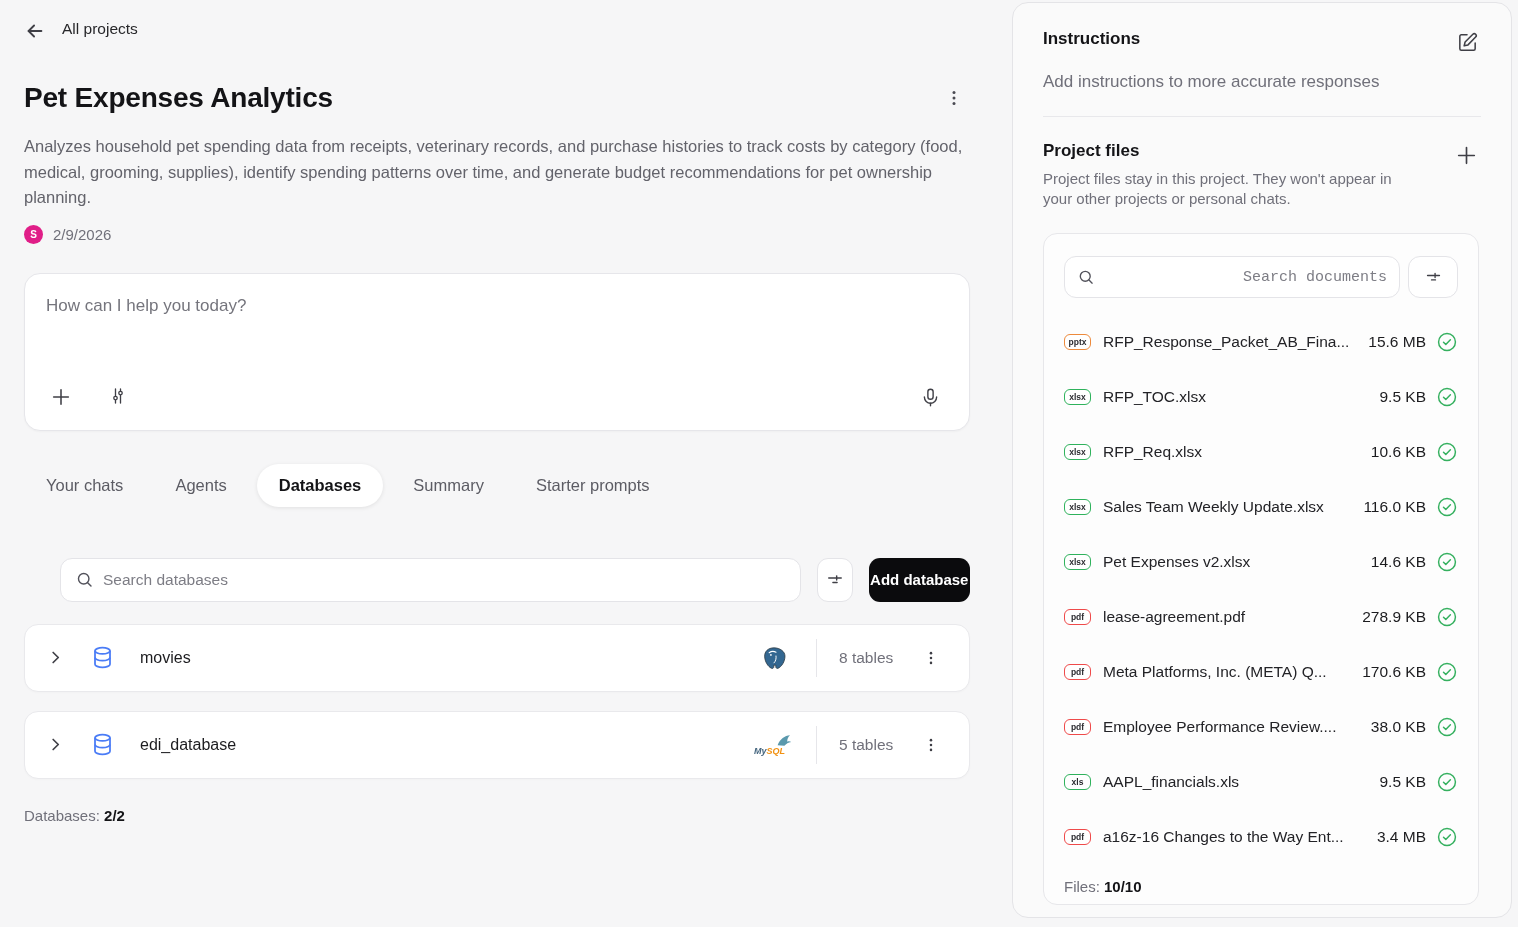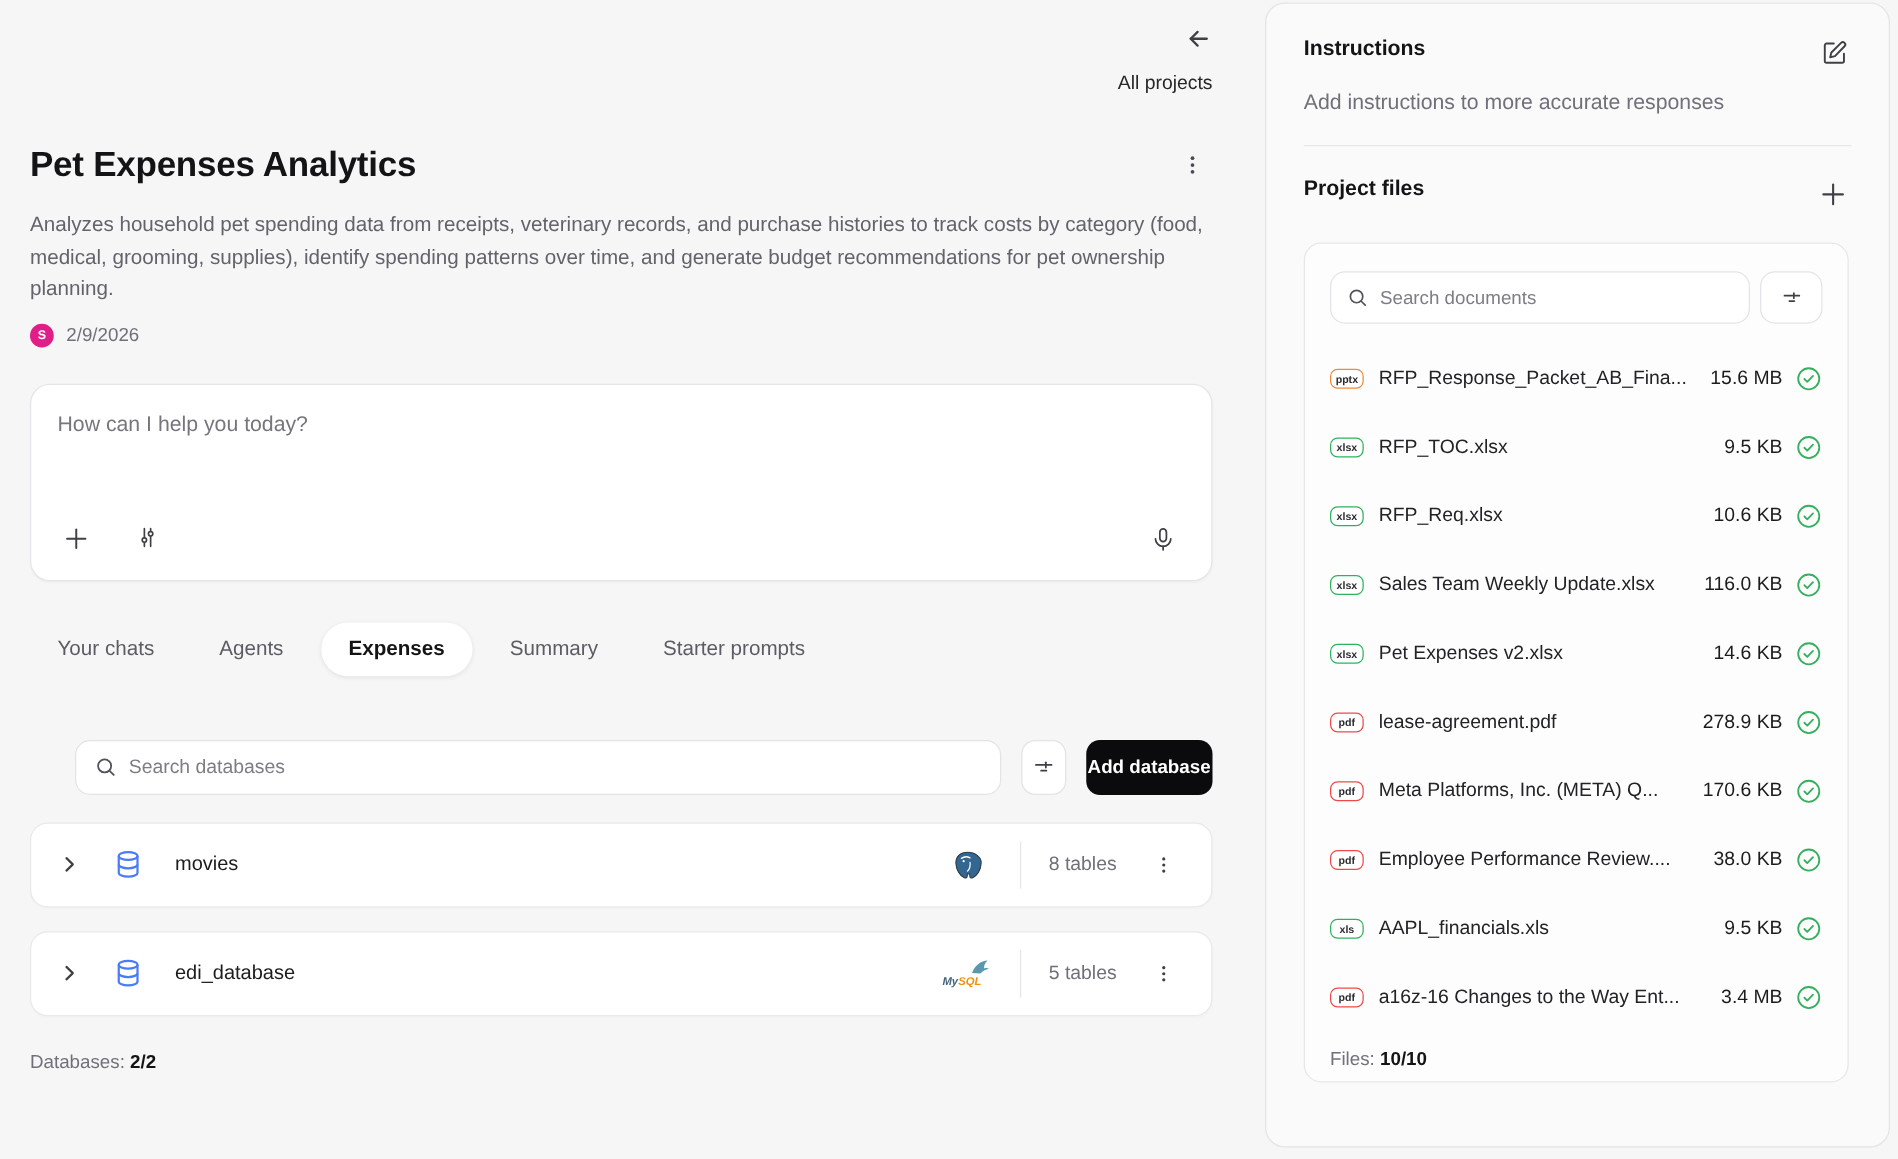--- a/index.html
+++ b/index.html
@@ -2,21 +2,21 @@
 <html><head>
 <meta charset="utf-8">
 <style>
   * { margin:0; padding:0; box-sizing:border-box; }
   html,body { width:1518px; height:927px; }
   body { font-family:"Liberation Sans", sans-serif; background:#f6f6f7; color:#18181b; overflow:hidden; }
   .app { position:relative; width:1518px; height:927px; }
 
   
   .main { position:absolute; left:24px; top:0; width:946px; }
-  .back-row { margin-top:20px; display:flex; align-items:flex-end; gap:16px; cursor:pointer;flex-direction:column; }
+  .back-row { margin-top:20px; display:flex; align-items:flex-start; gap:16px; cursor:pointer; }
   .back-row .lbl { font-size:15.5px; color:#27272a; }
   .icon-btn svg, .ic svg { display:block; }
   .title-row { margin-top:40px; display:flex; align-items:flex-start; justify-content:space-between; }
   .page-title { font-size:28px; font-weight:700; letter-spacing:-.2px; color:#141417; }
   .kebab-btn { width:32px; height:32px; border:none; background:transparent; cursor:pointer; display:flex; align-items:center; justify-content:center; border-radius:8px; }
   .desc { margin-top:20px; font-size:16.5px; line-height:25.5px; color:#63636b; max-width:942px; }
   .meta-row { margin-top:14px; display:flex; align-items:center; gap:10px; }
   .s-badge { width:19px; height:19px; border-radius:50%; background:#e01e88; color:#fff; font-size:10px; font-weight:700; display:flex; align-items:center; justify-content:center; }
   .meta-date { font-size:15px; color:#70707a; }
 
@@ -64,21 +64,21 @@
   .p-title { font-size:17px; font-weight:700; color:#141417; }
   .p-sub { margin-top:16px; font-size:17px; color:#70707a; }
   .p-divider { margin-top:24px; border:none; border-top:1px solid #e8e8eb; }
   .pf-head { margin-top:24px; }
   .pf-sub { margin-top:8px; font-size:15px; line-height:20px; color:#70707a; max-width:378px; }
   .p-icon-btn { background:transparent; border:none; cursor:pointer; padding:2px; display:flex; }
 
   .file-card { margin-top:24px; margin-left:0; width:436px; height:672px; border:1px solid #e7e7ea; border-radius:14px; background:#fdfdfd; padding:22px 20px 0 20px; }
   .fc-top { display:flex; gap:8px; }
   .doc-search { flex:1; height:42px; background:#fff; border:1px solid #e4e4e8; border-radius:12px; display:flex; align-items:center; padding:0 12px; gap:9px; }
-  .doc-search input { border:none; outline:none; flex:1; font-size:15px; color:#27272a; background:transparent; font-family:Liberation Sans, sans-serif; }
+  .doc-search input { border:none; outline:none; flex:1; font-size:15px; color:#27272a; background:transparent; font-family:Liberation Mono, monospace;text-align:right; }
   .doc-search input::placeholder { color:#7d7d85; }
   .doc-filter { width:50px; height:42px; background:#fff; border:1px solid #e4e4e8; border-radius:12px; cursor:pointer; display:flex; align-items:center; justify-content:center; }
 
   .file-list { margin-top:16px; }
   .file-row { height:55px; display:flex; align-items:center; cursor:pointer; border-radius:10px; }
   .fbadge { flex:0 0 27px; height:16px; border:1.6px solid; border-radius:6px; display:flex; align-items:center; justify-content:center; font-size:8.5px; font-weight:700; color:#2b2b30; background:#fff; }
   .b-pptx { border-color:#ed8a3c; }
   .b-xlsx, .b-xls { border-color:#2fb25c; }
   .b-pdf  { border-color:#ef4a4a; }
   .fname { margin-left:12px; flex:1; font-size:15.5px; color:#232327; white-space:nowrap; overflow:hidden; }
@@ -155,21 +155,21 @@
                 <path d="M12 18.5V21.5"></path>
               </svg>
           </span>
         </button>
       </div>
     </div>
 
     <div class="tabs">
       <button class="tab">Your chats</button>
       <button class="tab">Agents</button>
-      <button class="tab active">Expenses</button>
+      <button class="tab active">Databases</button>
       <button class="tab">Summary</button>
       <button class="tab">Starter prompts</button>
     </div>
 
     <div class="search-row">
       <div class="search-box">
         <span class="ic">
           <svg width="19" height="19" viewBox="0 0 24 24" fill="none" stroke="#52525b" stroke-width="1.8" stroke-linecap="round">
               <circle cx="11" cy="11" r="6.6"></circle>
               <path d="M16 16l4.2 4.2"></path>
@@ -279,20 +279,21 @@
         </span>
       </button>
     </div>
     <div class="p-sub">Add instructions to more accurate responses</div>
 
     <hr class="p-divider">
 
     <div class="p-row pf-head">
       <div>
         <div class="p-title">Project files</div>
+        <div class="pf-sub">Project files stay in this project. They won't appear in your other projects or personal chats.</div>
       </div>
       <button class="p-icon-btn">
         <span class="ic">
           <svg width="25" height="25" viewBox="0 0 24 24" fill="none" stroke="#3f3f46" stroke-width="1.6" stroke-linecap="round">
               <path d="M12 4.5v15"></path>
               <path d="M4.5 12h15"></path>
             </svg>
         </span>
       </button>
     </div>

